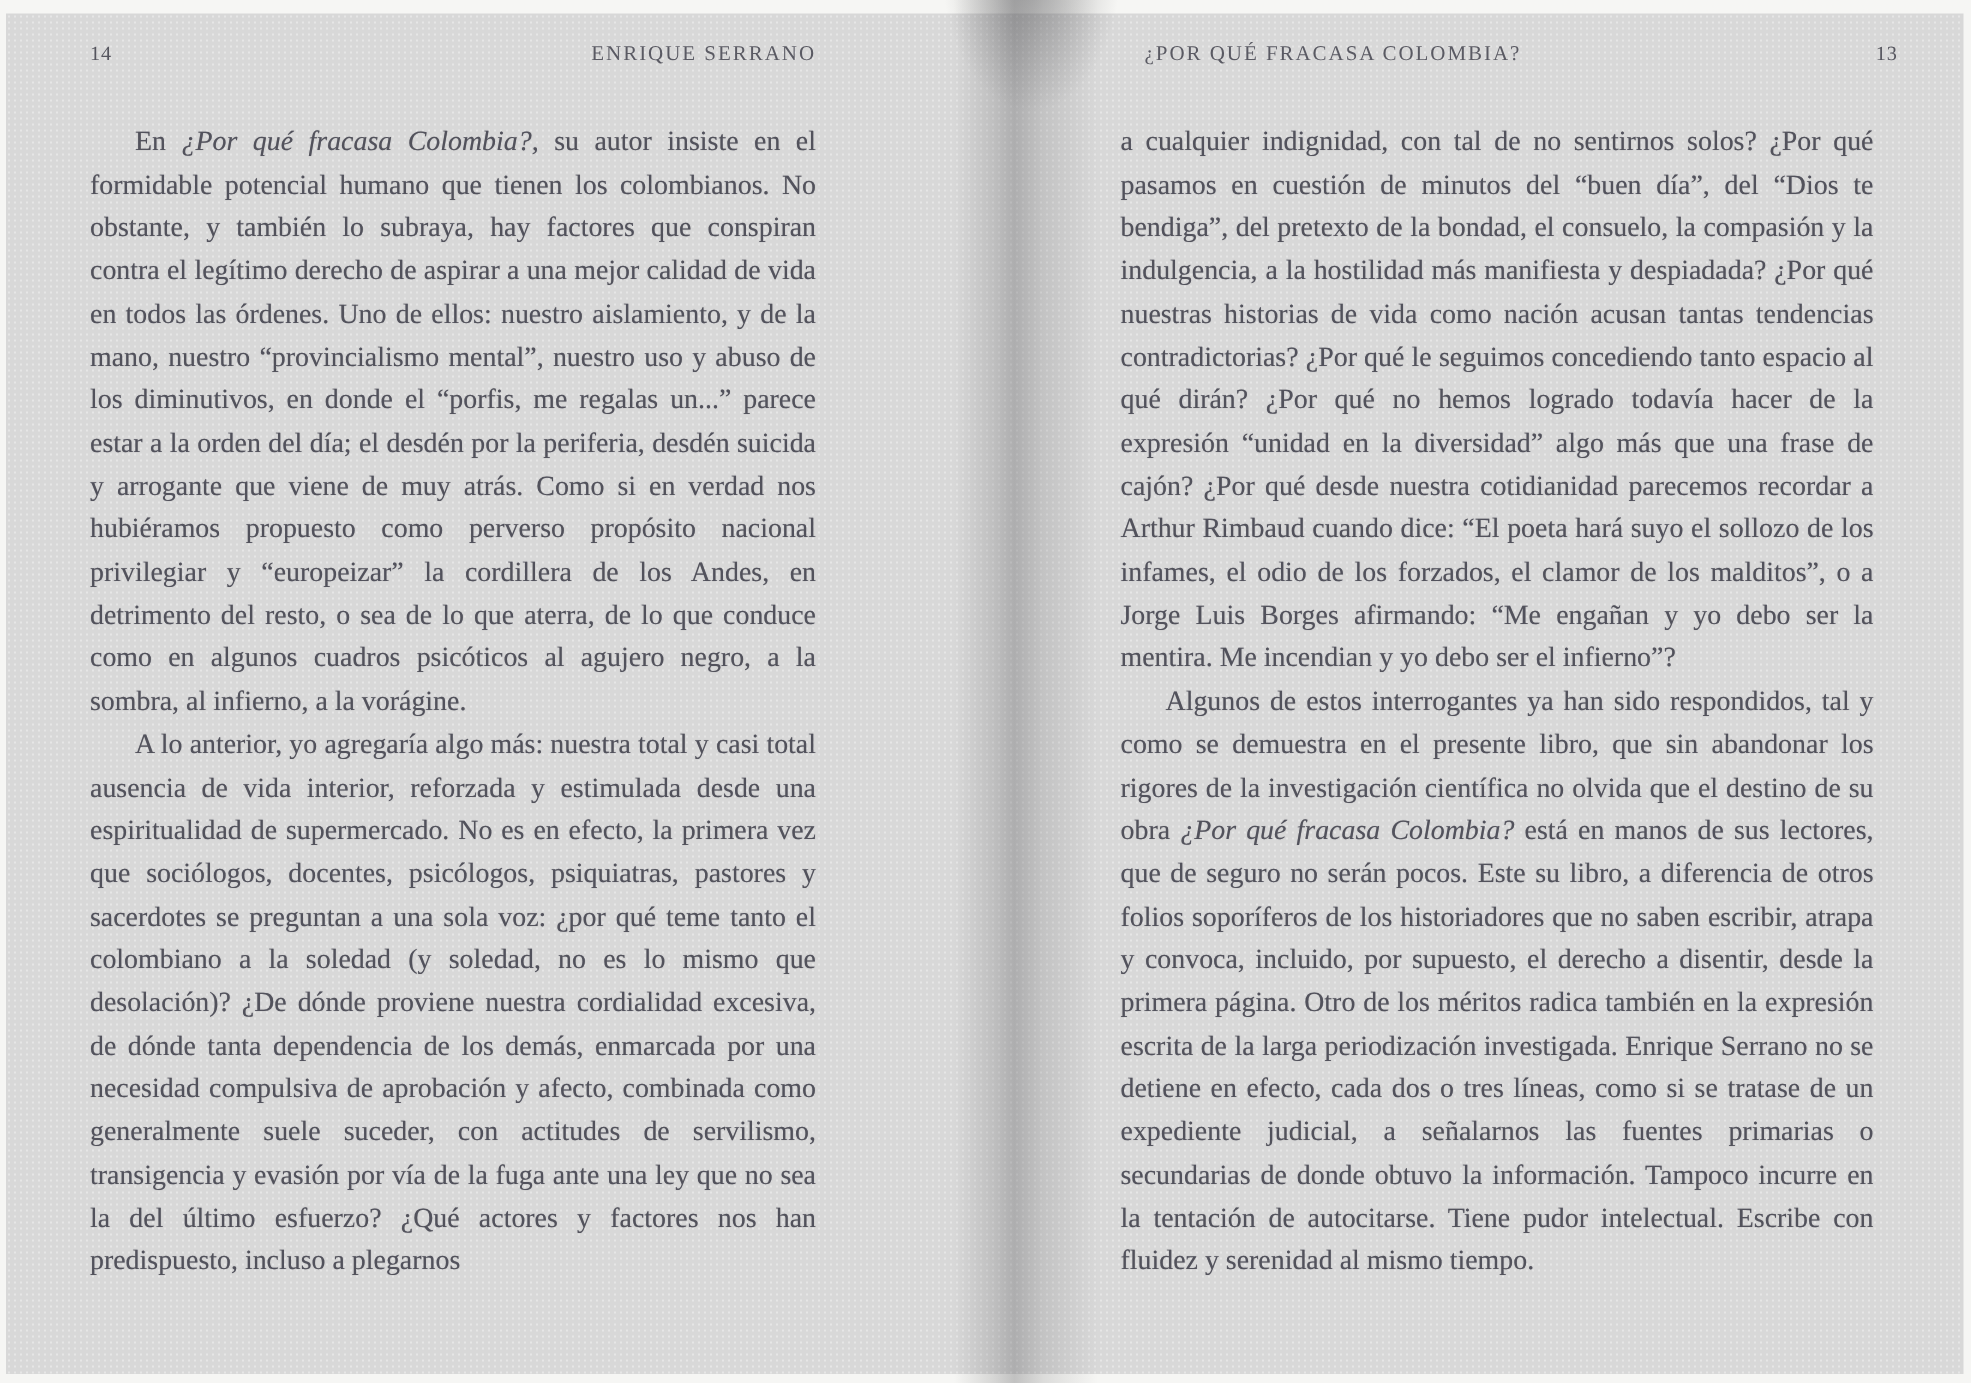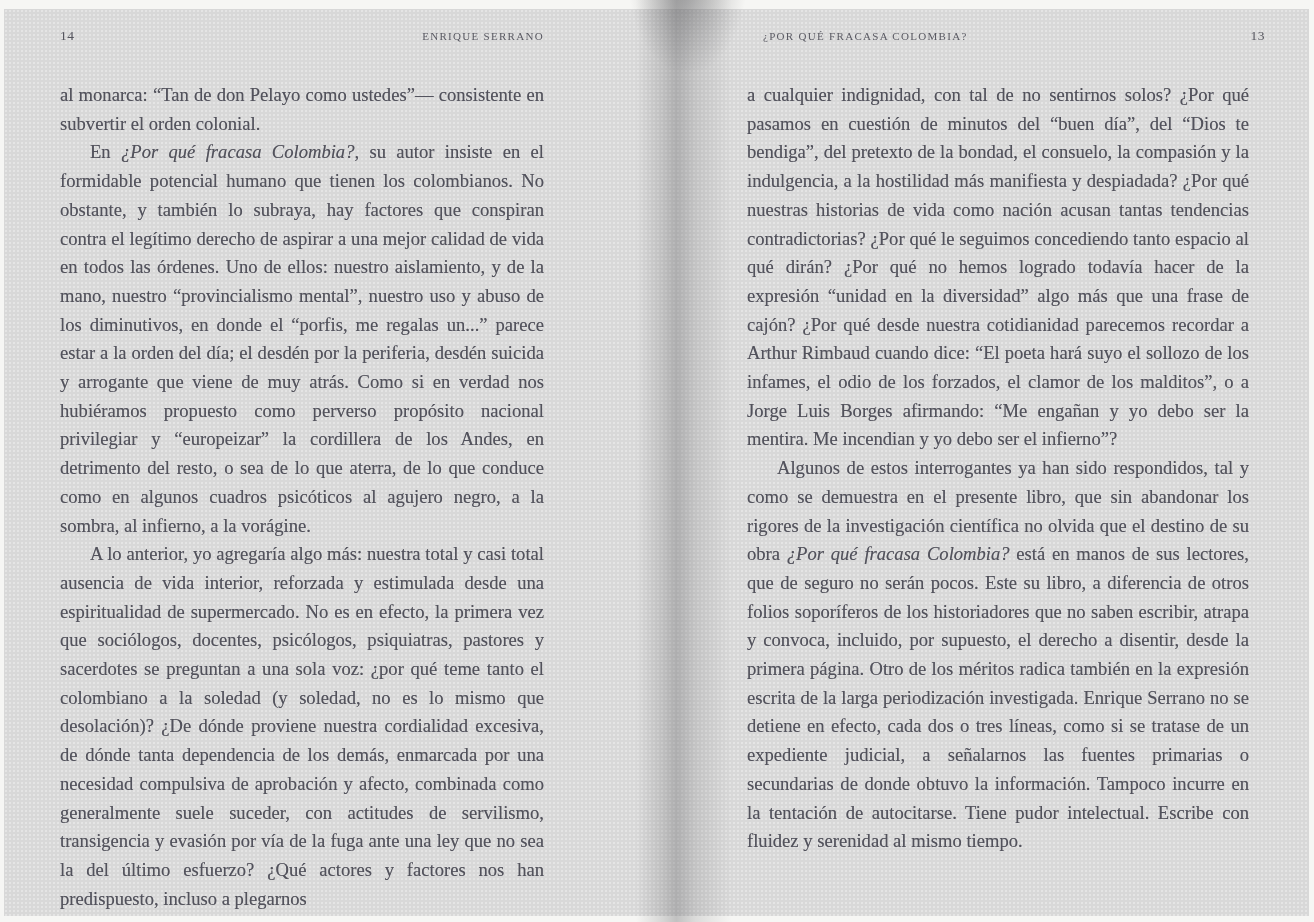--- a/index.html
+++ b/index.html
@@ -43,21 +43,21 @@
   .page-right { left: 657px; width: 652px; }
 
   .header-row {
     position: absolute; top: 19px;
     display: flex; justify-content: space-between; align-items: baseline;
     font-size: 13.5px; letter-spacing: 0.5px; color: #55555e;
   }
   .page-left  .header-row { left: 56px; width: 484px; }
   .page-right .header-row { left: 106px; width: 502px; }
   .running-head {
-    font-size: 11px;
+    font-size: 14px;
     letter-spacing: 1.3px;
     color: #5a5a63;
   }
   .folio { font-size: 13.5px; color: #55555e; }
 
   .text-block {
     position: absolute; top: 72px;
     font-size: 18.6px;
     line-height: 28.7px;
     text-align: justify;
@@ -76,21 +76,20 @@
 
 <div id="screenshot">
   <div class="scan"></div>
 
   <div class="page page-left">
     <div class="header-row">
       <span class="folio">14</span>
       <span class="running-head">ENRIQUE SERRANO</span>
     </div>
     <div class="text-block">
-        <p><span>al monarca: “Tan de don Pelayo como ustedes”— consistente en subvertir el orden colonial.</span></p>
         <p class="indent"><span>En </span><em>¿Por qué fracasa Colombia?,</em><span> su autor insiste en el formidable potencial humano que tienen los colombianos. No obstante, y también lo subraya, hay factores que conspiran contra el legítimo derecho de aspirar a una mejor calidad de vida en todos las órdenes. Uno de ellos: nuestro aislamiento, y de la mano, nuestro “provincialismo mental”, nuestro uso y abuso de los diminutivos, en donde el “porfis, me regalas un...” parece estar a la orden del día; el desdén por la periferia, desdén suicida y arrogante que viene de muy atrás. Como si en verdad nos hubiéramos propuesto como perverso propósito nacional privilegiar y “europeizar” la cordillera de los Andes, en detrimento del resto, o sea de lo que aterra, de lo que conduce como en algunos cuadros psicóticos al agujero negro, a la sombra, al infierno, a la vorágine.</span></p>
         <p class="indent"><span>A lo anterior, yo agregaría algo más: nuestra total y casi total ausencia de vida interior, reforzada y estimulada desde una espiritualidad de supermercado. No es en efecto, la primera vez que sociólogos, docentes, psicólogos, psiquiatras, pastores y sacerdotes se preguntan a una sola voz: ¿por qué teme tanto el colombiano a la soledad (y soledad, no es lo mismo que desolación)? ¿De dónde proviene nuestra cordialidad excesiva, de dónde tanta dependencia de los demás, enmarcada por una necesidad compulsiva de aprobación y afecto, combinada como generalmente suele suceder, con actitudes de servilismo, transigencia y evasión por vía de la fuga ante una ley que no sea la del último esfuerzo? ¿Qué actores y factores nos han predispuesto, incluso a plegarnos</span></p>
       </div>
   </div>
 
   <div class="page page-right">
     <div class="header-row">
       <span class="running-head">¿POR QUÉ FRACASA COLOMBIA?</span>
       <span class="folio">13</span>
     </div>

